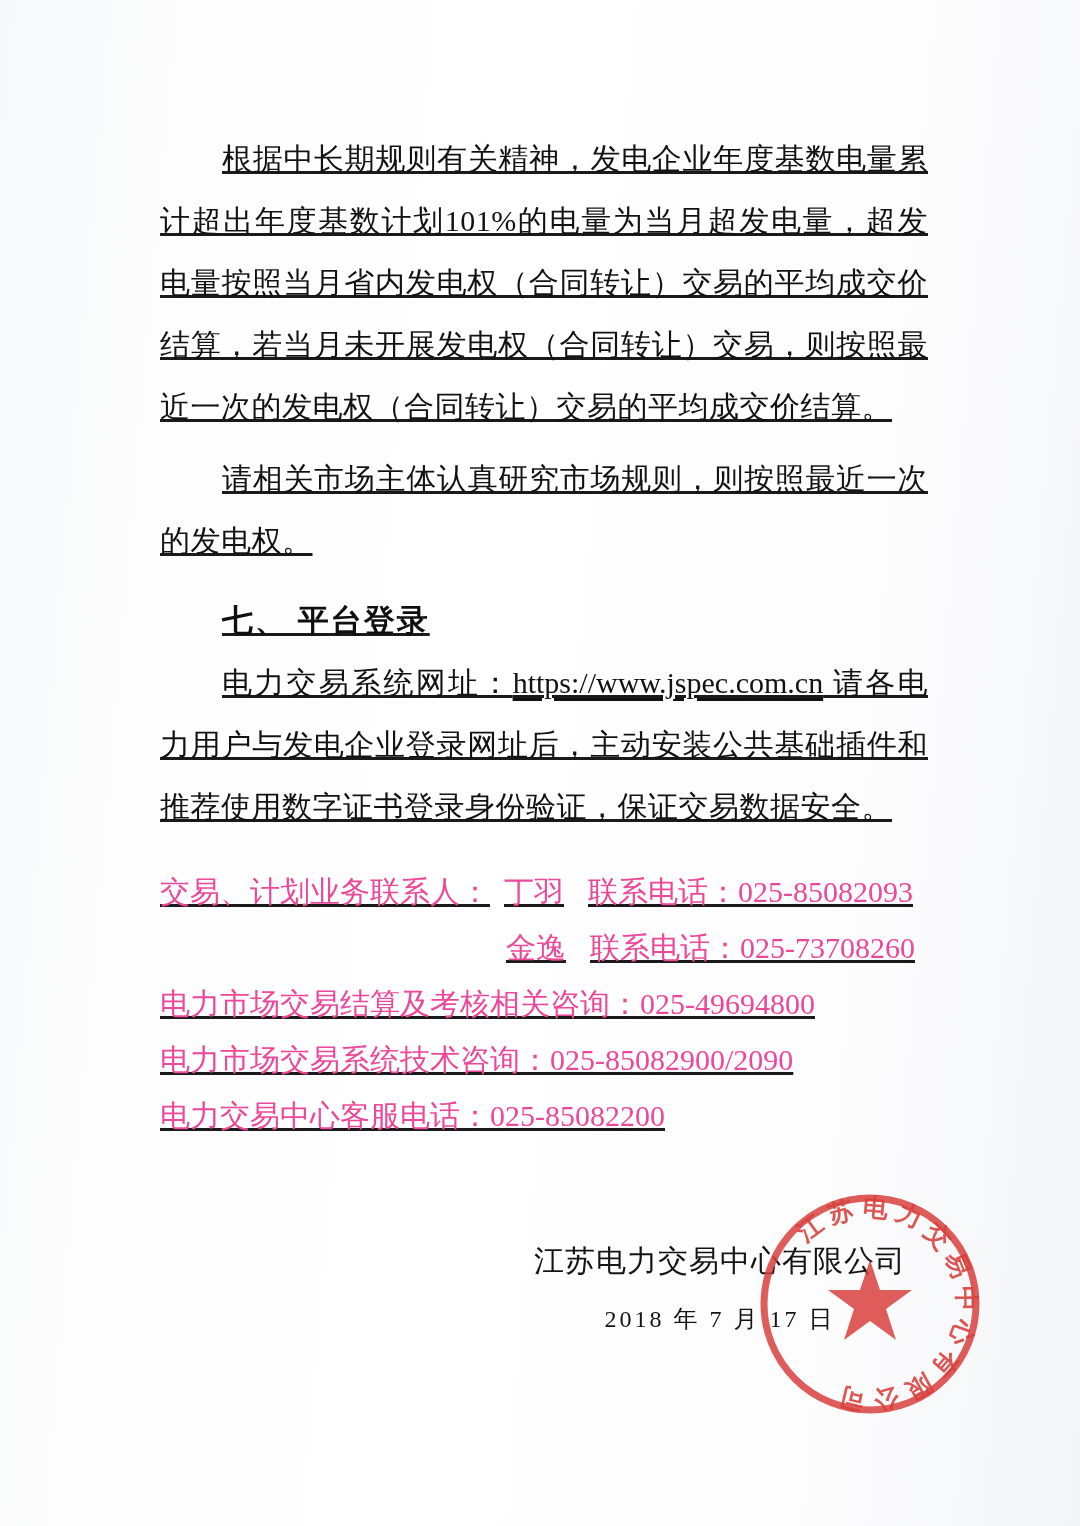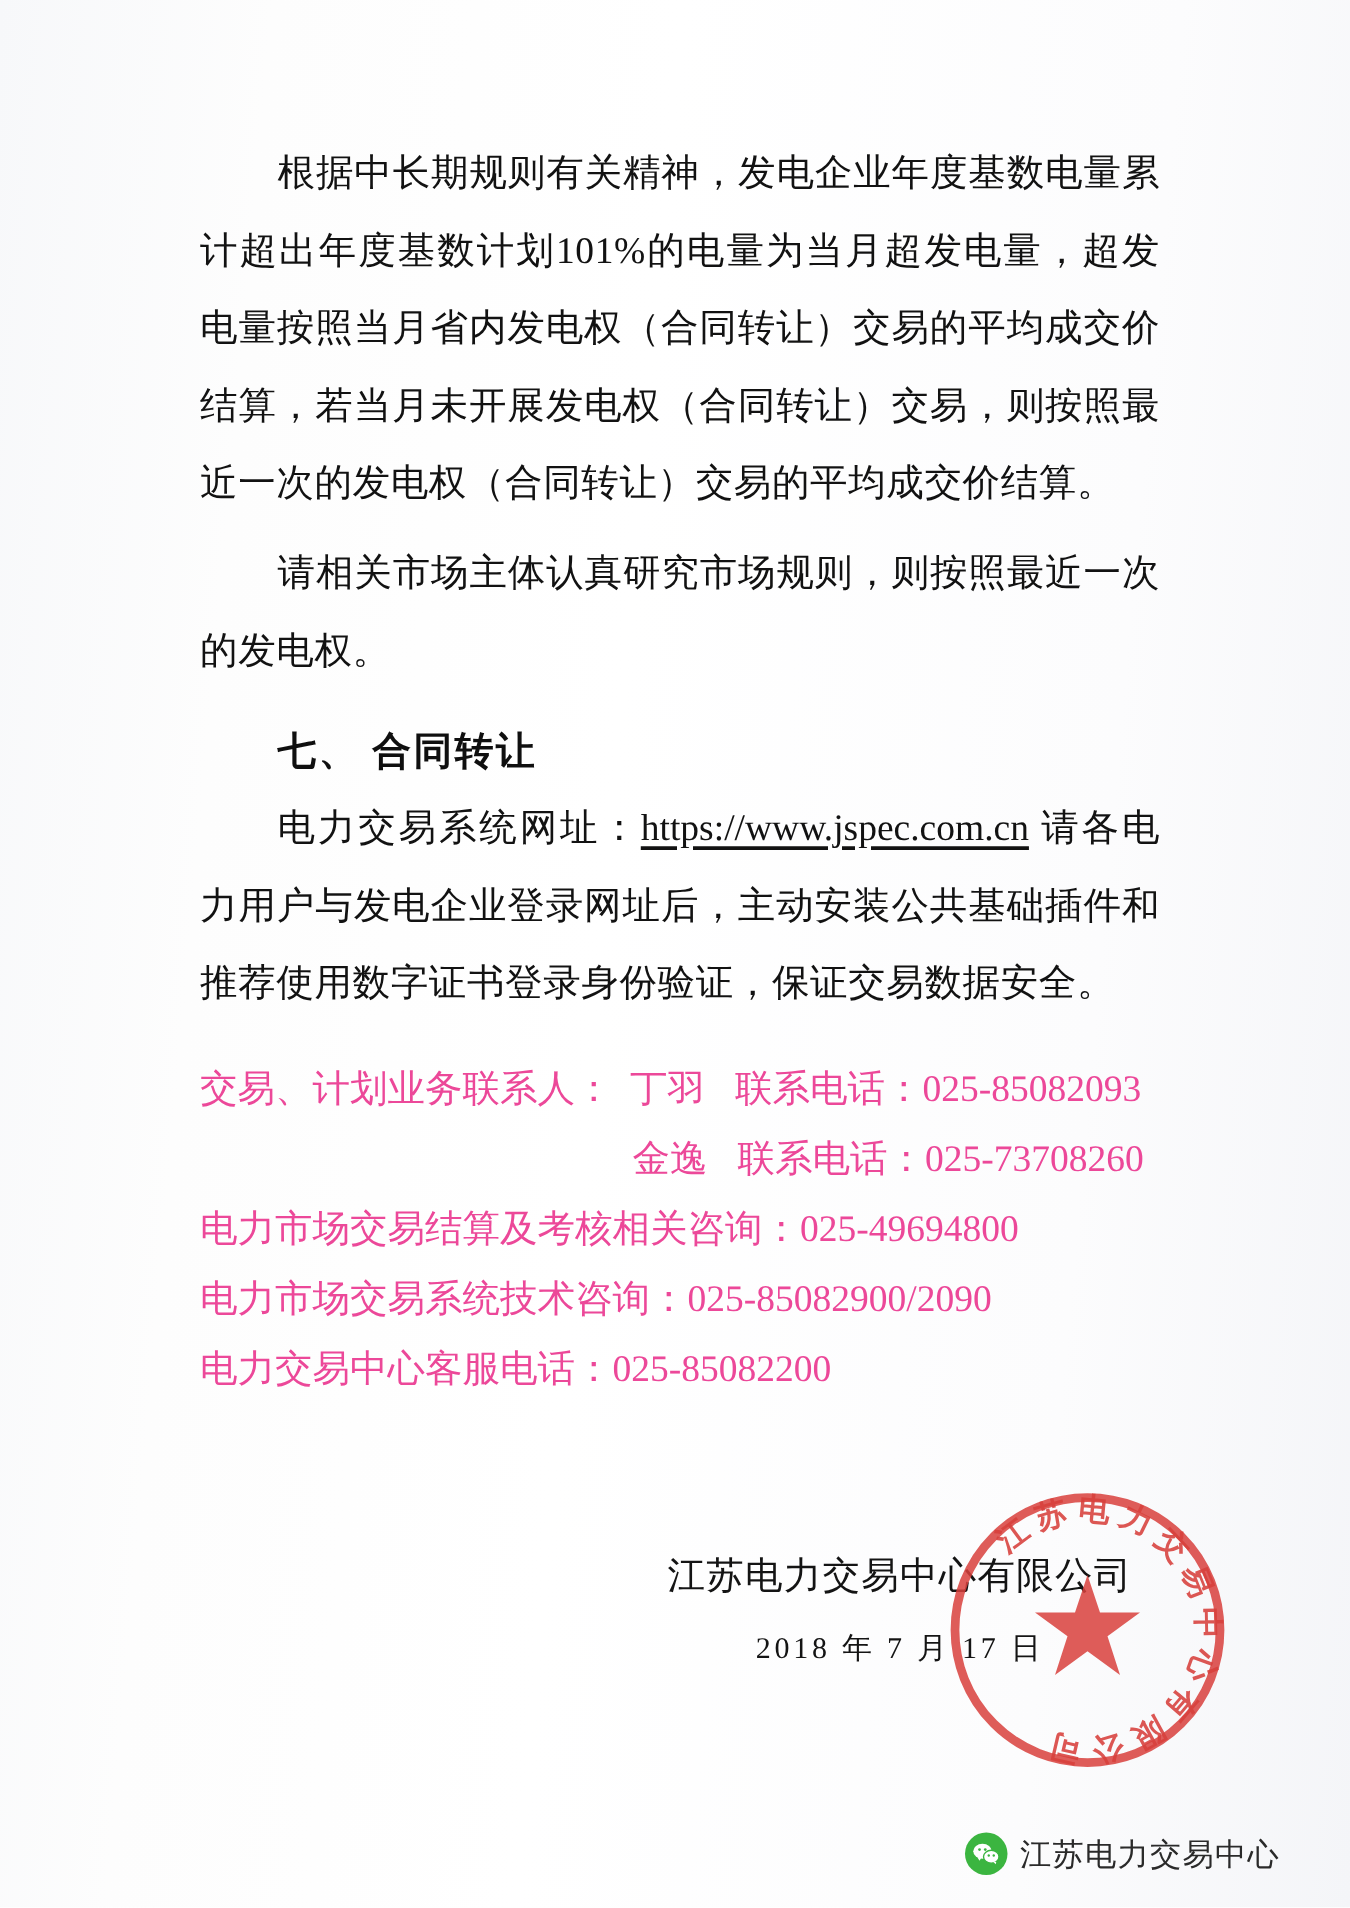--- a/index.html
+++ b/index.html
@@ -22,22 +22,23 @@
     background:
       linear-gradient(95deg, #f7f8fa 0%, #fdfdfd 18%, #ffffff 45%, #fcfcfd 78%, #f4f5f8 100%);
   }
   .page {
     position: absolute;
     inset: 0;
   }
   .content {
     position: absolute;
     left: 160px;
-    top: 108px;
+    top: 128px;
     width: 768px;
+    text-decoration: underline;
   }
   p.para {
     margin: 0;
     font-size: 30px;
     line-height: 62px;
     letter-spacing: 0.5px;
     text-align: justify;
     text-justify: inter-ideograph;
     color: #121212;
   }
@@ -150,21 +151,21 @@
   <div class="content">
 
     <p class="para indent">根据中长期规则有关精神，发电企业年度基数电量累计超出年度基数计划101%的电量为当月超发电量，超发电量按照当月省内发电权（合同转让）交易的平均成交价结算，若当月未开展发电权（合同转让）交易，则按照最近一次的发电权（合同转让）交易的平均成交价结算。</p>
 
     <div class="gap-sm"></div>
 
     <p class="para indent">请相关市场主体认真研究市场规则，则按照最近一次的发电权。</p>
 
     <div class="gap-md"></div>
 
-    <h2 class="heading">七、 合同转让</h2>
+    <h2 class="heading">七、 平台登录</h2>
 
     <p class="para indent">
       <span>电力交易系统网址：</span><span class="url">https://www.jspec.com.cn</span><span> 请各电力用户与发电企业登录网址后，主动安装公共基础插件和推荐使用数字证书登录身份验证，保证交易数据安全。</span>
     </p>
 
     <div class="gap-md"></div>
 
 
     <div class="contact-block">
       <p class="contact-line"><span>交易、计划业务联系人：</span><span class="contact-name">丁羽</span><span>联系电话：</span><span>025-85082093</span></p>
@@ -191,29 +192,14 @@
       <circle cx="118" cy="118" r="106" fill="none" stroke="#d8403c" stroke-width="7" opacity="0.85"></circle>
       <g opacity="0.85" fill="#d8403c">
         <polygon points="118,74 128,104 160,104 134,123 144,154 118,135 92,154 102,123 76,104 108,104"></polygon>
       </g>
       <text font-family="'Liberation Serif', serif" font-size="25" font-weight="bold" fill="#d8403c" opacity="0.88" letter-spacing="7">
         <textPath href="#sealArc" startOffset="12%">江苏电力交易中心有限公司</textPath>
       </text>
     </svg>
   </div>
 
-  <div class="footer">
-    <span class="wechat-icon">
-      <svg width="22" height="18" viewBox="0 0 22 18" xmlns="http://www.w3.org/2000/svg">
-        <ellipse cx="8" cy="7" rx="7.4" ry="6" fill="#ffffff"></ellipse>
-        <polygon points="4,12 8,10.5 5.6,14.6" fill="#ffffff"></polygon>
-        <ellipse cx="15" cy="11.4" rx="6.2" ry="5.2" fill="#ffffff" stroke="#3bb540" stroke-width="1.1"></ellipse>
-        <polygon points="19,15.6 15.6,14.6 18.6,17.4" fill="#ffffff"></polygon>
-        <circle cx="5.6" cy="5.6" r="1.1" fill="#3bb540"></circle>
-        <circle cx="10.2" cy="5.6" r="1.1" fill="#3bb540"></circle>
-        <circle cx="13" cy="10.4" r="0.95" fill="#3bb540"></circle>
-        <circle cx="17" cy="10.4" r="0.95" fill="#3bb540"></circle>
-      </svg>
-    </span>
-    <span class="footer-label">江苏电力交易中心</span>
-  </div>
 
 </div>
 
 </body></html>

